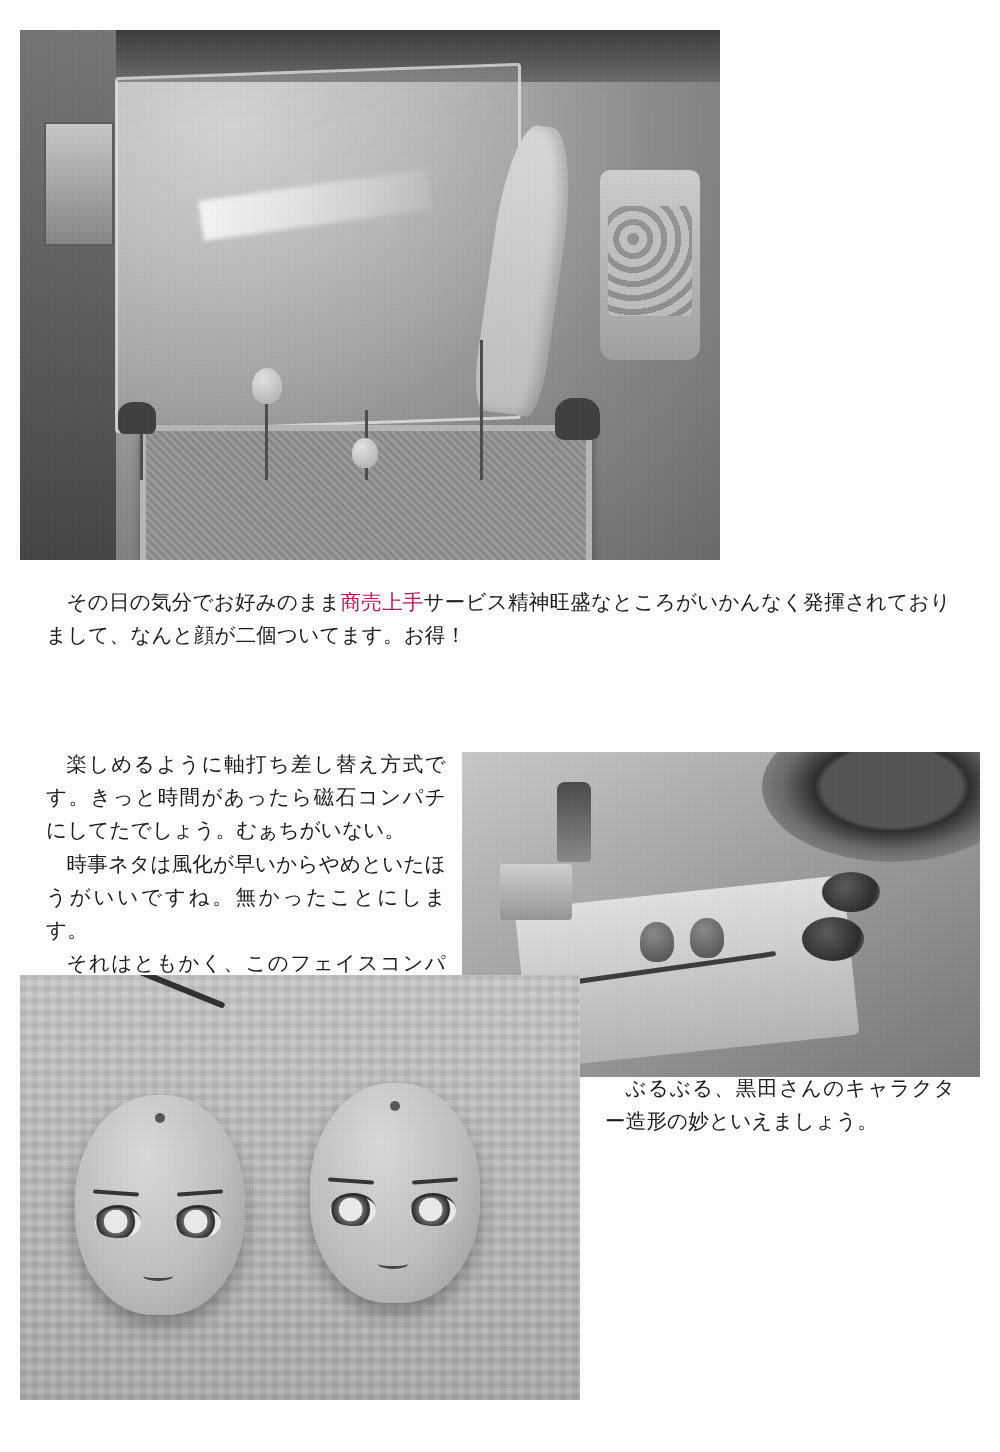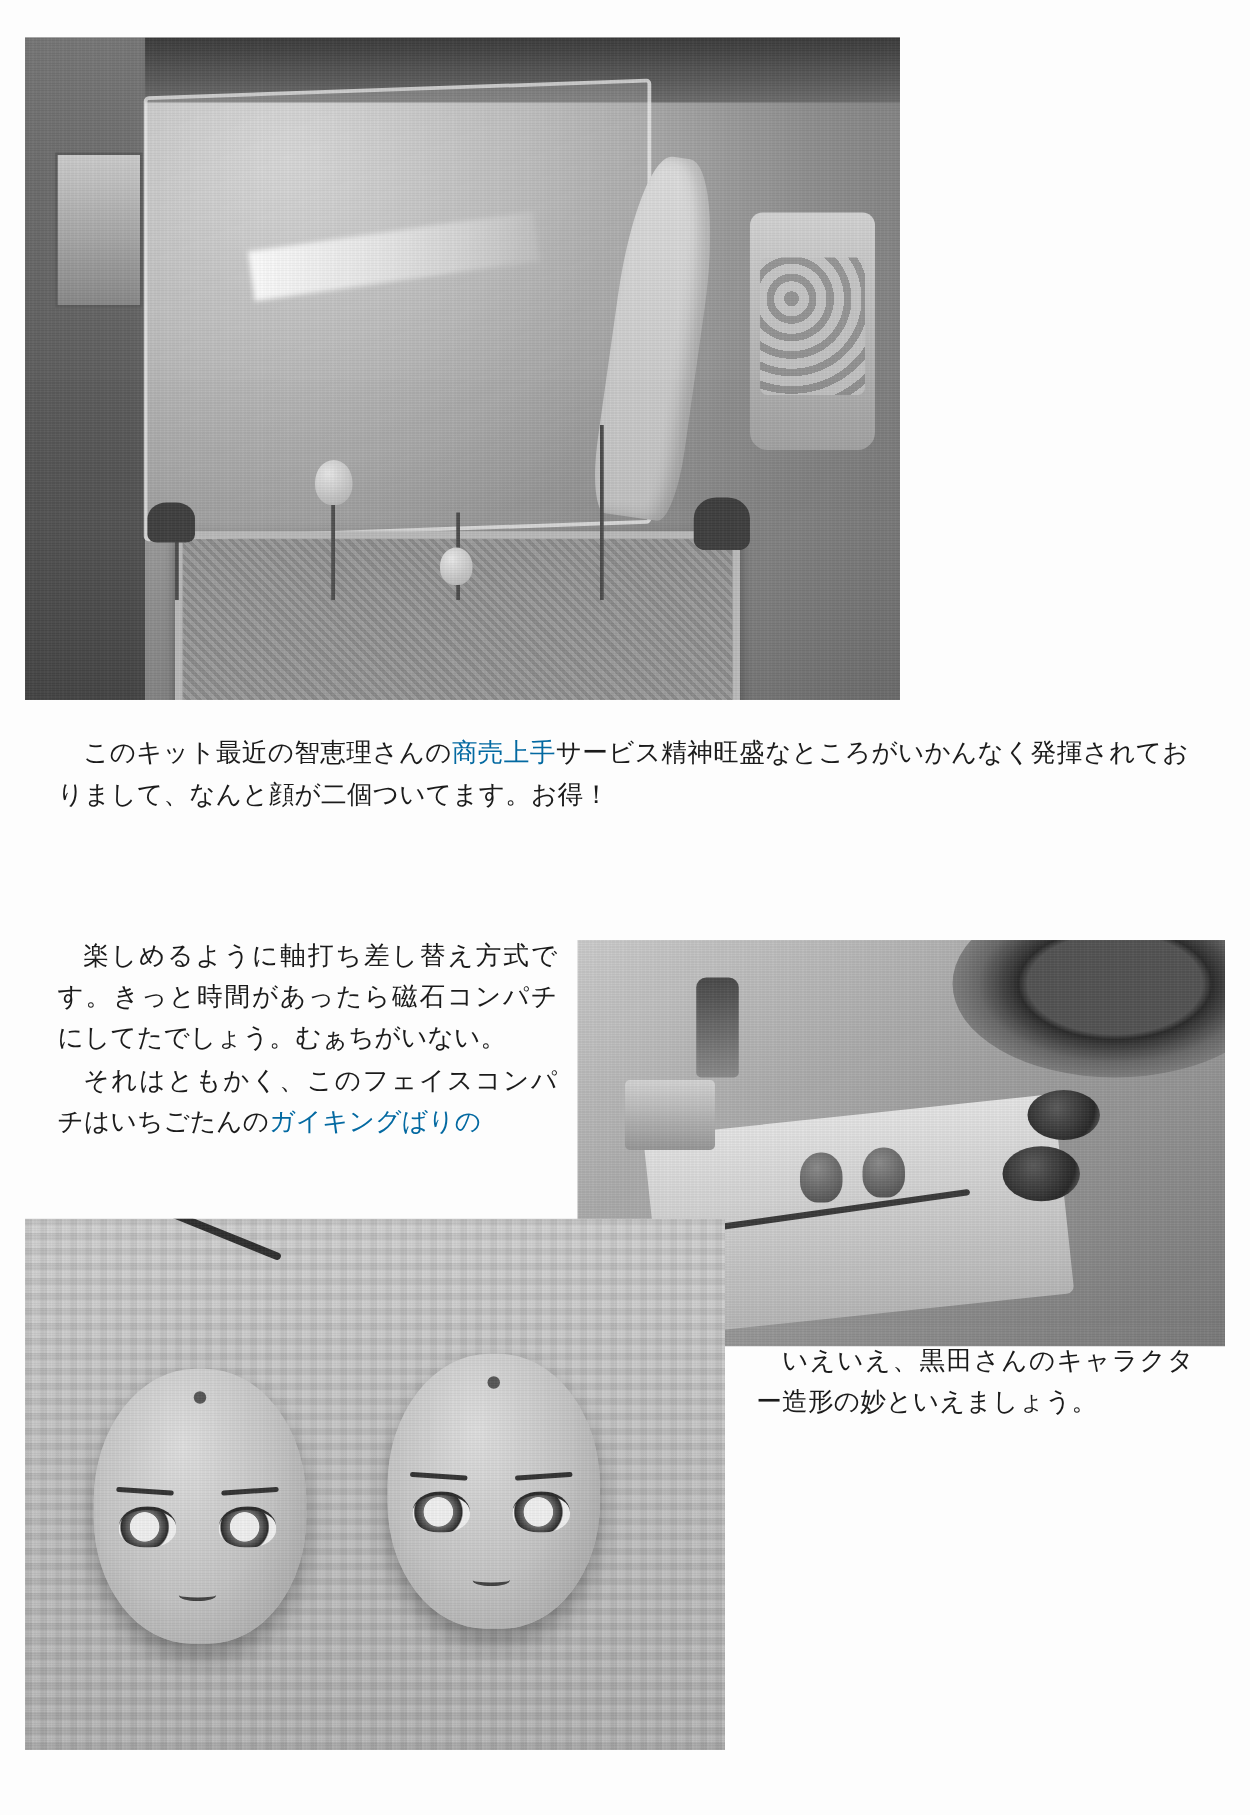--- a/index.html
+++ b/index.html
@@ -211,21 +211,21 @@
   .text-block {
     position: absolute;
     font-family: "DejaVu Sans", sans-serif;
     font-size: 20.5px;
     line-height: 1.62;
     color: #1b1b1b;
     letter-spacing: .2px;
     text-align: justify;
   }
   .text-block p { margin: 0; text-indent: 1em; }
-  .hl { color: #0369a1; }
+  .hl { color: #be185d; }
 
   #text-main  { left: 46px; top: 586px; width: 905px; }
   #text-left  { left: 46px; top: 748px; width: 400px; }
   #text-right { left: 605px; top: 1072px; width: 350px; }
 </style>
 </head>
 <body>
 
 <div class="page">
 
@@ -246,27 +246,30 @@
     <div class="head h1"></div>
     <div class="head h2"></div>
     <div class="hand hand1"></div>
     <div class="hand hand2"></div>
     <div class="glare"></div>
     <div class="noise"></div>
   </div>
 
   <div class="text-block" id="text-main">
     <p>
-      <span>このキット最近の智恵理さんの</span><span class="hl">商売上手</span><span>サービス精神旺盛なところがいかんなく発揮されておりまして、なんと顔が二個ついてます。お得！</span>
+      <span>その日の気分でお好みのまま</span><span class="hl">商売上手</span><span>サービス精神旺盛なところがいかんなく発揮されておりまして、なんと顔が二個ついてます。お得！</span>
     </p>
   </div>
 
   <div class="text-block" id="text-left">
     <p>
       <span>楽しめるように軸打ち差し替え方式です。きっと時間があったら磁石コンパチにしてたでしょう。むぁちがいない。</span>
+    </p>
+    <p>
+      <span>時事ネタは風化が早いからやめといたほうがいいですね。無かったことにします。</span>
     </p>
     <p>
       <span>それはともかく、このフェイスコンパチはいちごたんの</span><span class="hl">ガイキングばりの</span>
     </p>
   </div>
 
   <div class="photo" id="photo-mid">
     <div class="ring"></div>
     <div class="board"></div>
     <div class="airbrush"></div>
@@ -296,17 +299,17 @@
       <div class="brow r"></div>
       <div class="eye l"></div>
       <div class="eye r"></div>
       <div class="mouth"></div>
     </div>
     <div class="noise"></div>
   </div>
 
   <div class="text-block" id="text-right">
     <p>
-      <span>いえいえ、黒田さんのキャラクター造形の妙といえましょう。</span>
+      <span>ぶるぶる、黒田さんのキャラクター造形の妙といえましょう。</span>
     </p>
   </div>
 
 </div>
 
 </body></html>

